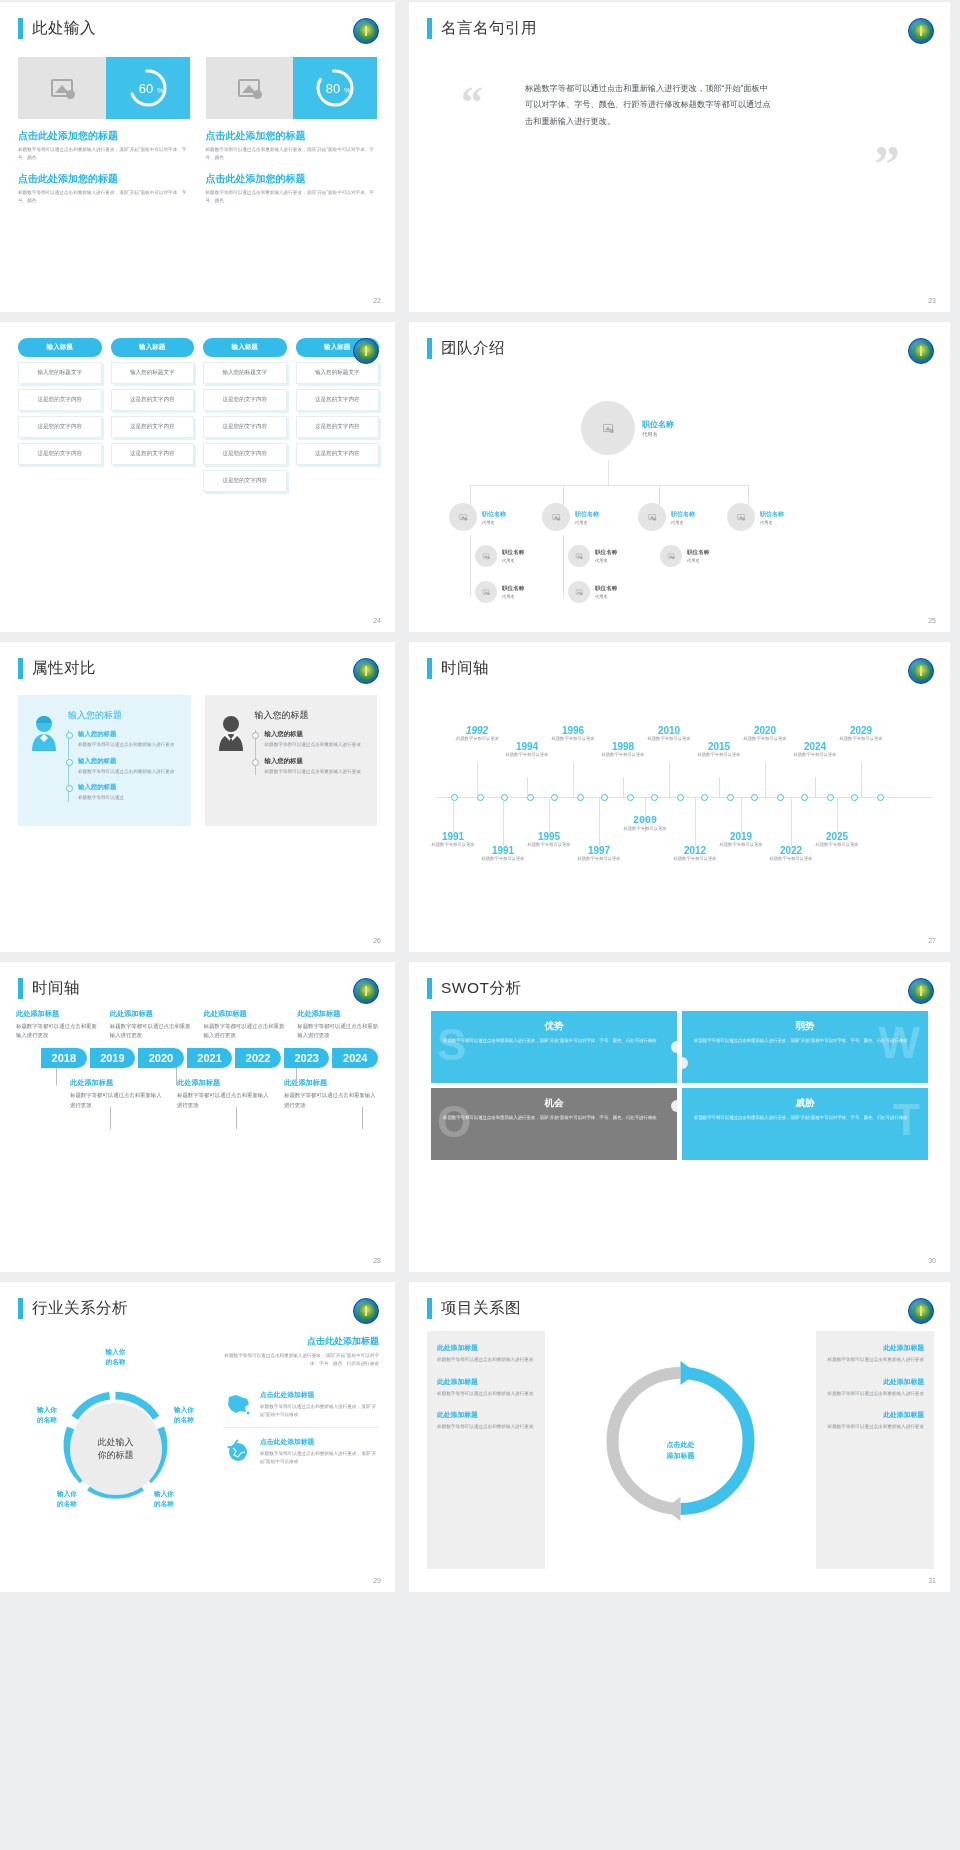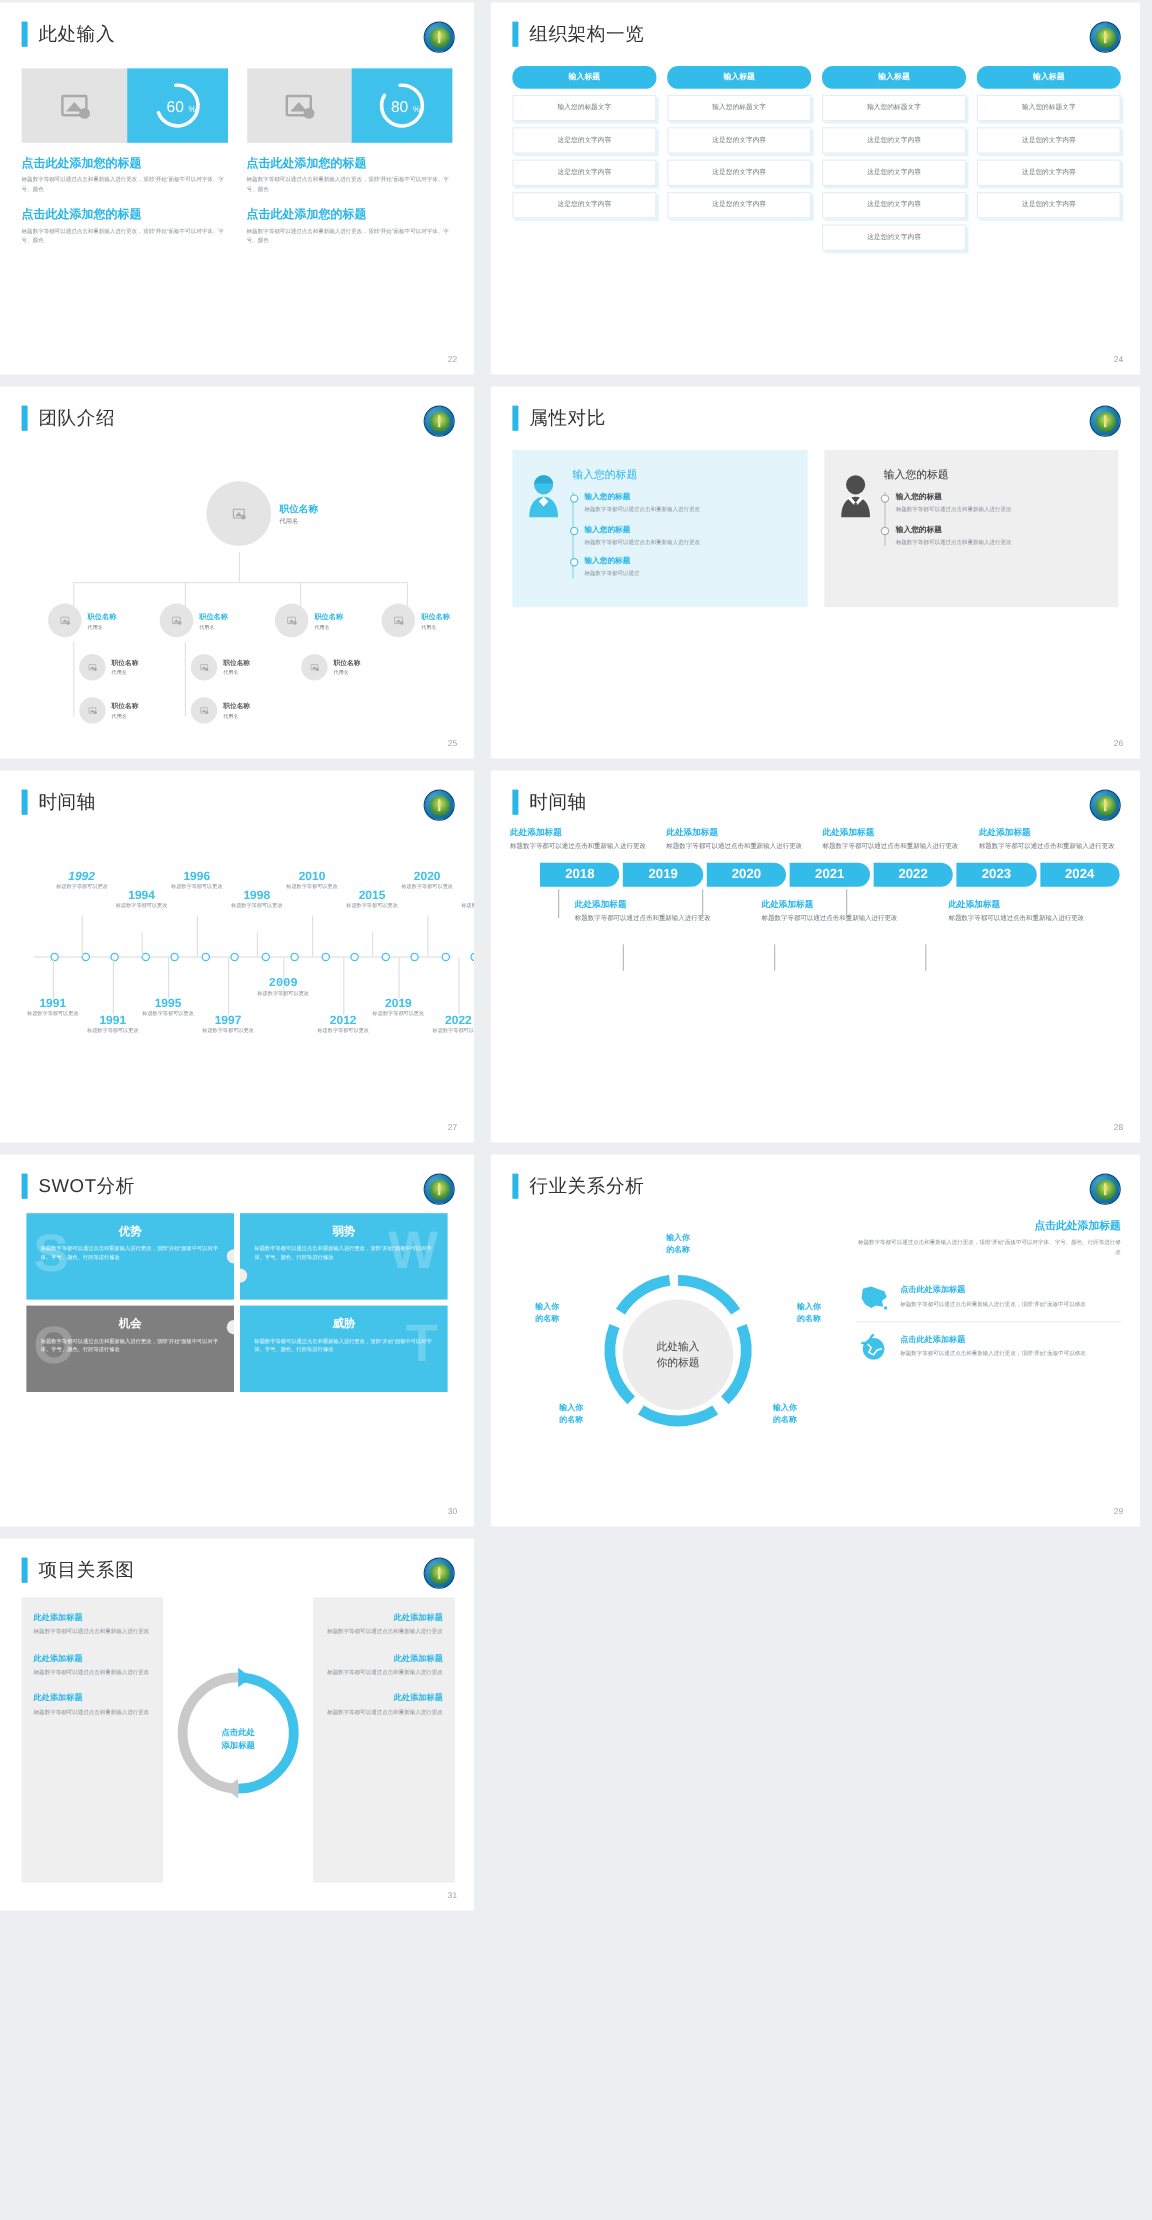--- a/index.html
+++ b/index.html
@@ -222,26 +222,37 @@
         </div>
         <div class="dc-h">点击此处添加您的标题</div>
         <div class="mini">标题数字等都可以通过点击和重新输入进行更改，顶部“开始”面板中可以对字体、字号、颜色</div>
         <div class="dc-h dc-h2">点击此处添加您的标题</div>
         <div class="mini">标题数字等都可以通过点击和重新输入进行更改，顶部“开始”面板中可以对字体、字号、颜色</div>
       </div>
     </div>
     <div class="slide-num">22</div>
   </div>
 
-
   <div class="slide">
     <div class="title-row">
       <div class="title-bar"></div>
-      <div class="title-txt">组织架构一览</div>
-    </div>
+      <div class="title-txt">名言名句引用</div>
+    </div>
+    <div class="logo">
+        <div class="emblem"></div>
+      </div>
+    <div class="q-wrap">
+      <div class="q-mark q-open">“</div>
+      <div class="q-mark q-close">”</div>
+      <div class="q-body">标题数字等都可以通过点击和重新输入进行更改，顶部“开始”面板中可以对字体、字号、颜色、行距等进行修改标题数字等都可以通过点击和重新输入进行更改。</div>
+    </div>
+    <div class="slide-num">23</div>
+  </div>
+
+  <div class="slide">
     <div class="logo">
         <div class="emblem"></div>
       </div>
     <div class="org">
       <div class="org-col">
         <div class="org-head">输入标题</div>
         <div class="org-cell">输入您的标题文字</div>
         <div class="org-cell">这是您的文字内容</div>
         <div class="org-cell">这是您的文字内容</div>
         <div class="org-cell">这是您的文字内容</div>

